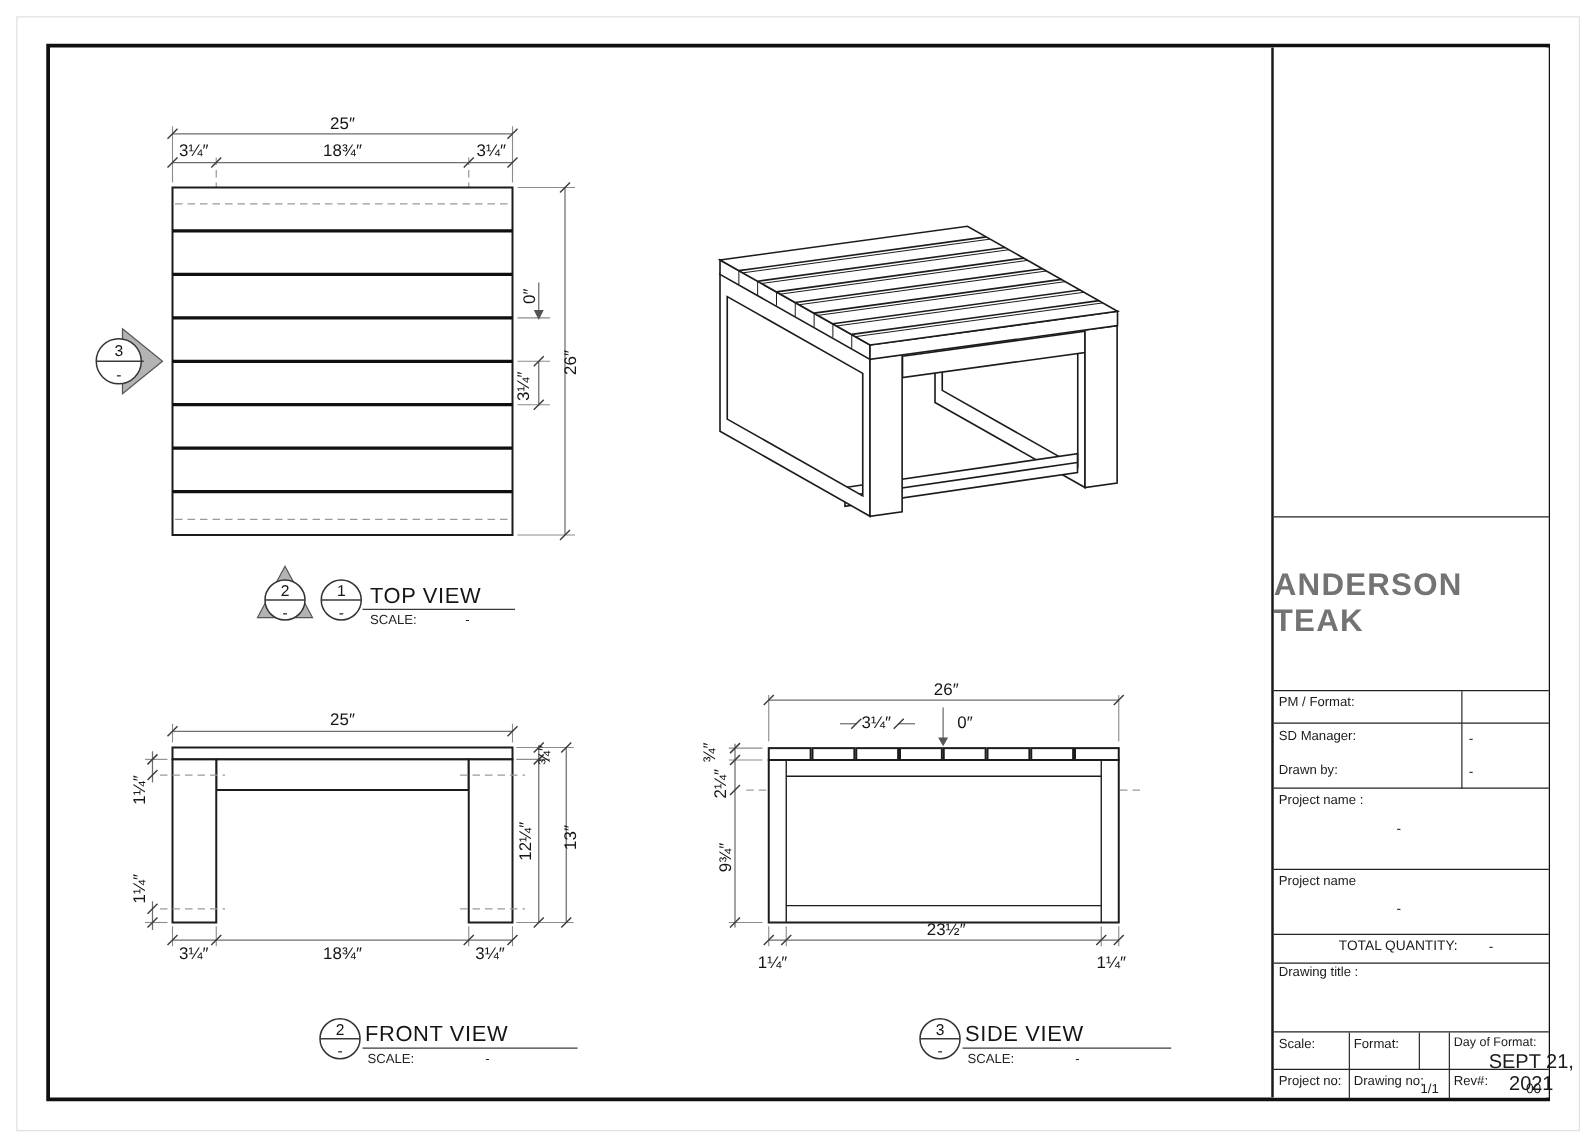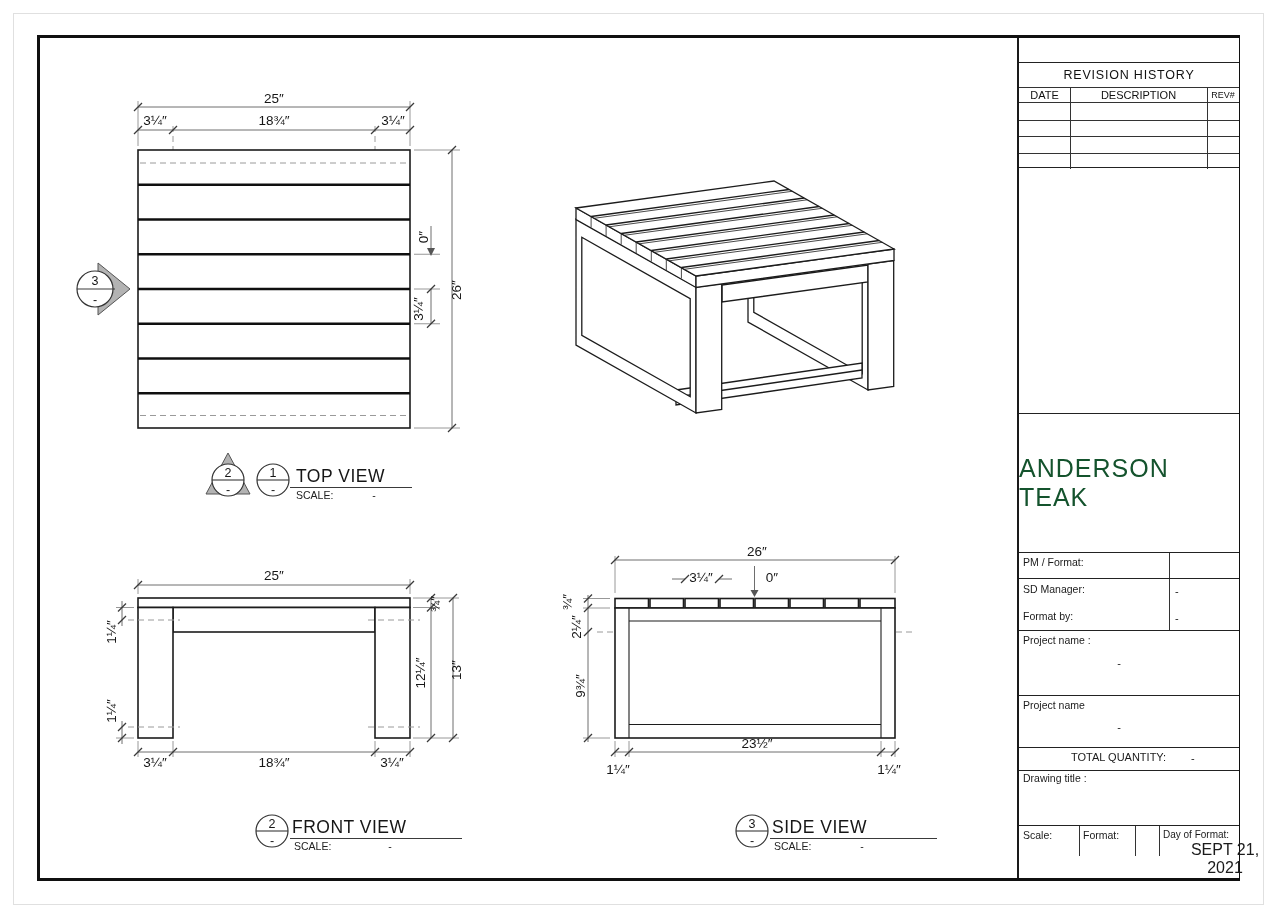--- a/index.html
+++ b/index.html
@@ -31,21 +31,21 @@
   
   .tb{position:absolute;left:1017px;top:38px;width:220px;height:840px;border-left:2px solid #1a1a1a;background:#fff;}
   .tb .abs{position:absolute;box-sizing:border-box;}
   .bt{border-top:1.5px solid #222;}
   .bb{border-bottom:1.5px solid #222;}
   .bl{border-left:1px solid #333;}
   .lab{font-size:10.5px;color:#1b1b1b;padding:3px 0 0 4px;}
   .cellval{font-size:11px;color:#1b1b1b;}
   .rev-title{font-size:12.5px;letter-spacing:0.8px;color:#111;display:flex;align-items:center;justify-content:center;}
   .rev-head{font-size:11px;color:#111;display:flex;align-items:center;justify-content:center;}
-  .brand{display:flex;align-items:center;justify-content:center;font-size:25px;letter-spacing:1px;color:#14532d;}
+  .brand{display:flex;align-items:center;justify-content:center;font-size:25px;letter-spacing:1px;color:#737373;font-weight:bold;}
   .dwg-title{display:flex;align-items:center;justify-content:center;font-size:13.5px;letter-spacing:0.2px;color:#111;}
   .ctr{text-align:center;}
 </style>
 </head>
 <body>
 
 <div class="page">
   <div class="page-border"></div>
   <div class="frame"></div>
 
@@ -308,42 +308,31 @@
         <text class="vt" x="772" y="833">SIDE VIEW</text>
         <line class="uline" x1="770" y1="838.5" x2="937" y2="838.5"></line>
         <text class="sc" x="774" y="850">SCALE:</text>
         <text class="scv" x="862" y="850">-</text>
       </g>
     </g>
   </svg>
 
   <div class="tb">
 
-    <div class="abs bt bb" style="left:0;top:24px;width:220px;height:106px;">
-      <div class="abs rev-title" style="left:0;top:0;width:220px;height:25px;border-bottom:1px solid #333;">REVISION HISTORY</div>
-      <div class="abs rev-head" style="left:0;top:25px;width:51px;height:15px;border-bottom:1px solid #333;">DATE</div>
-      <div class="abs rev-head" style="left:51px;top:25px;width:137px;height:15px;border-bottom:1px solid #333;">DESCRIPTION</div>
-      <div class="abs rev-head" style="left:188px;top:25px;width:32px;height:15px;border-bottom:1px solid #333;font-size:9px;">REV#</div>
-      <div class="abs" style="left:0;top:56.5px;width:220px;border-top:1px solid #333;"></div>
-      <div class="abs" style="left:0;top:73px;width:220px;border-top:1px solid #333;"></div>
-      <div class="abs" style="left:0;top:89.5px;width:220px;border-top:1px solid #333;"></div>
-      <div class="abs bl" style="left:51px;top:25px;height:81px;"></div>
-      <div class="abs bl" style="left:188px;top:25px;height:81px;"></div>
-    </div>
 
     <div class="abs bt brand" style="left:0;top:375px;width:220px;height:139px;">ANDERSON TEAK</div>
 
     <div class="abs bt" style="left:0;top:514px;width:220px;height:26px;">
       <div class="lab">PM / Format:</div>
       <div class="abs bl" style="left:150px;top:0;height:26px;"></div>
     </div>
 
     <div class="abs bt" style="left:0;top:540px;width:220px;height:52px;text-decoration:underline;">
       <div class="lab" style="position:absolute;top:1px;">SD Manager:</div>
-      <div class="lab" style="position:absolute;top:28px;">Format by:</div>
+      <div class="lab" style="position:absolute;top:28px;">Drawn by:</div>
       <div class="abs bl" style="left:150px;top:0;height:52px;"></div>
       <div class="abs cellval" style="left:156px;top:6px;">-</div>
       <div class="abs cellval" style="left:156px;top:33px;">-</div>
     </div>
 
     <div class="abs bt" style="left:0;top:592px;width:220px;height:65px;">
       <div class="lab">Project name :</div>
       <div class="abs cellval ctr" style="left:0;top:26px;width:200px;">-</div>
     </div>
 
@@ -364,14 +353,23 @@
     <div class="abs bt" style="left:0;top:787px;width:220px;height:30px;">
       <div class="lab" style="position:absolute;left:0;top:0;">Scale:</div>
       <div class="lab" style="position:absolute;left:60px;top:0;">Format:</div>
       <div class="lab" style="position:absolute;left:140px;top:0;font-size:10px;">Day of Format:</div>
       <div class="abs cellval" style="left:140px;top:15px;width:76px;text-align:center;font-size:16px;margin-left:28px;">SEPT 21, 2021</div>
       <div class="abs bl" style="left:60px;top:0;height:30px;"></div>
       <div class="abs bl" style="left:116px;top:0;height:30px;"></div>
       <div class="abs bl" style="left:140px;top:0;height:30px;"></div>
     </div>
 
+    <div class="abs bt" style="left:0;top:817px;width:220px;height:23px;">
+      <div class="lab" style="position:absolute;left:0;top:0;">Project no:</div>
+      <div class="lab" style="position:absolute;left:60px;top:0;">Drawing no:</div>
+      <div class="abs cellval" style="left:60px;top:9px;width:72px;text-align:right;font-size:10.5px;">1/1</div>
+      <div class="lab" style="position:absolute;left:140px;top:0;">Rev#:</div>
+      <div class="abs cellval" style="left:140px;top:9px;width:74px;text-align:right;font-size:11px;">00</div>
+      <div class="abs bl" style="left:60px;top:0;height:23px;"></div>
+      <div class="abs bl" style="left:140px;top:0;height:23px;"></div>
+    </div>
   </div>
 </div>
 
 </body></html>

